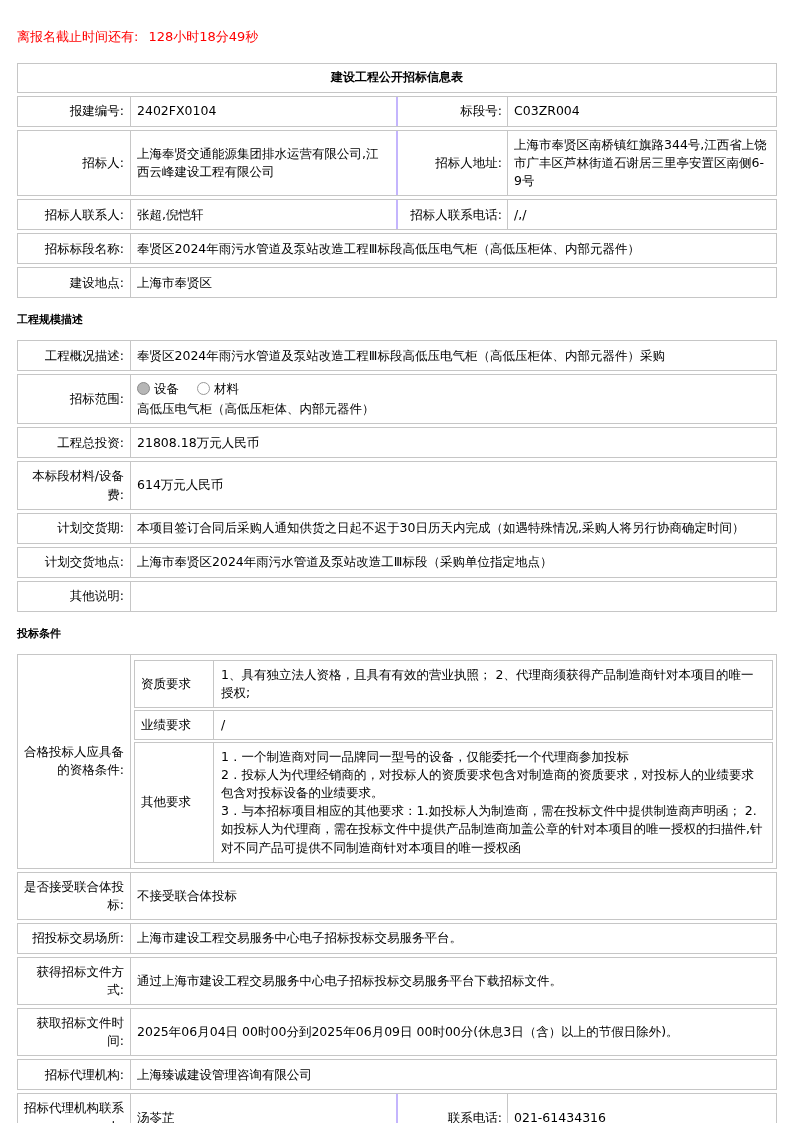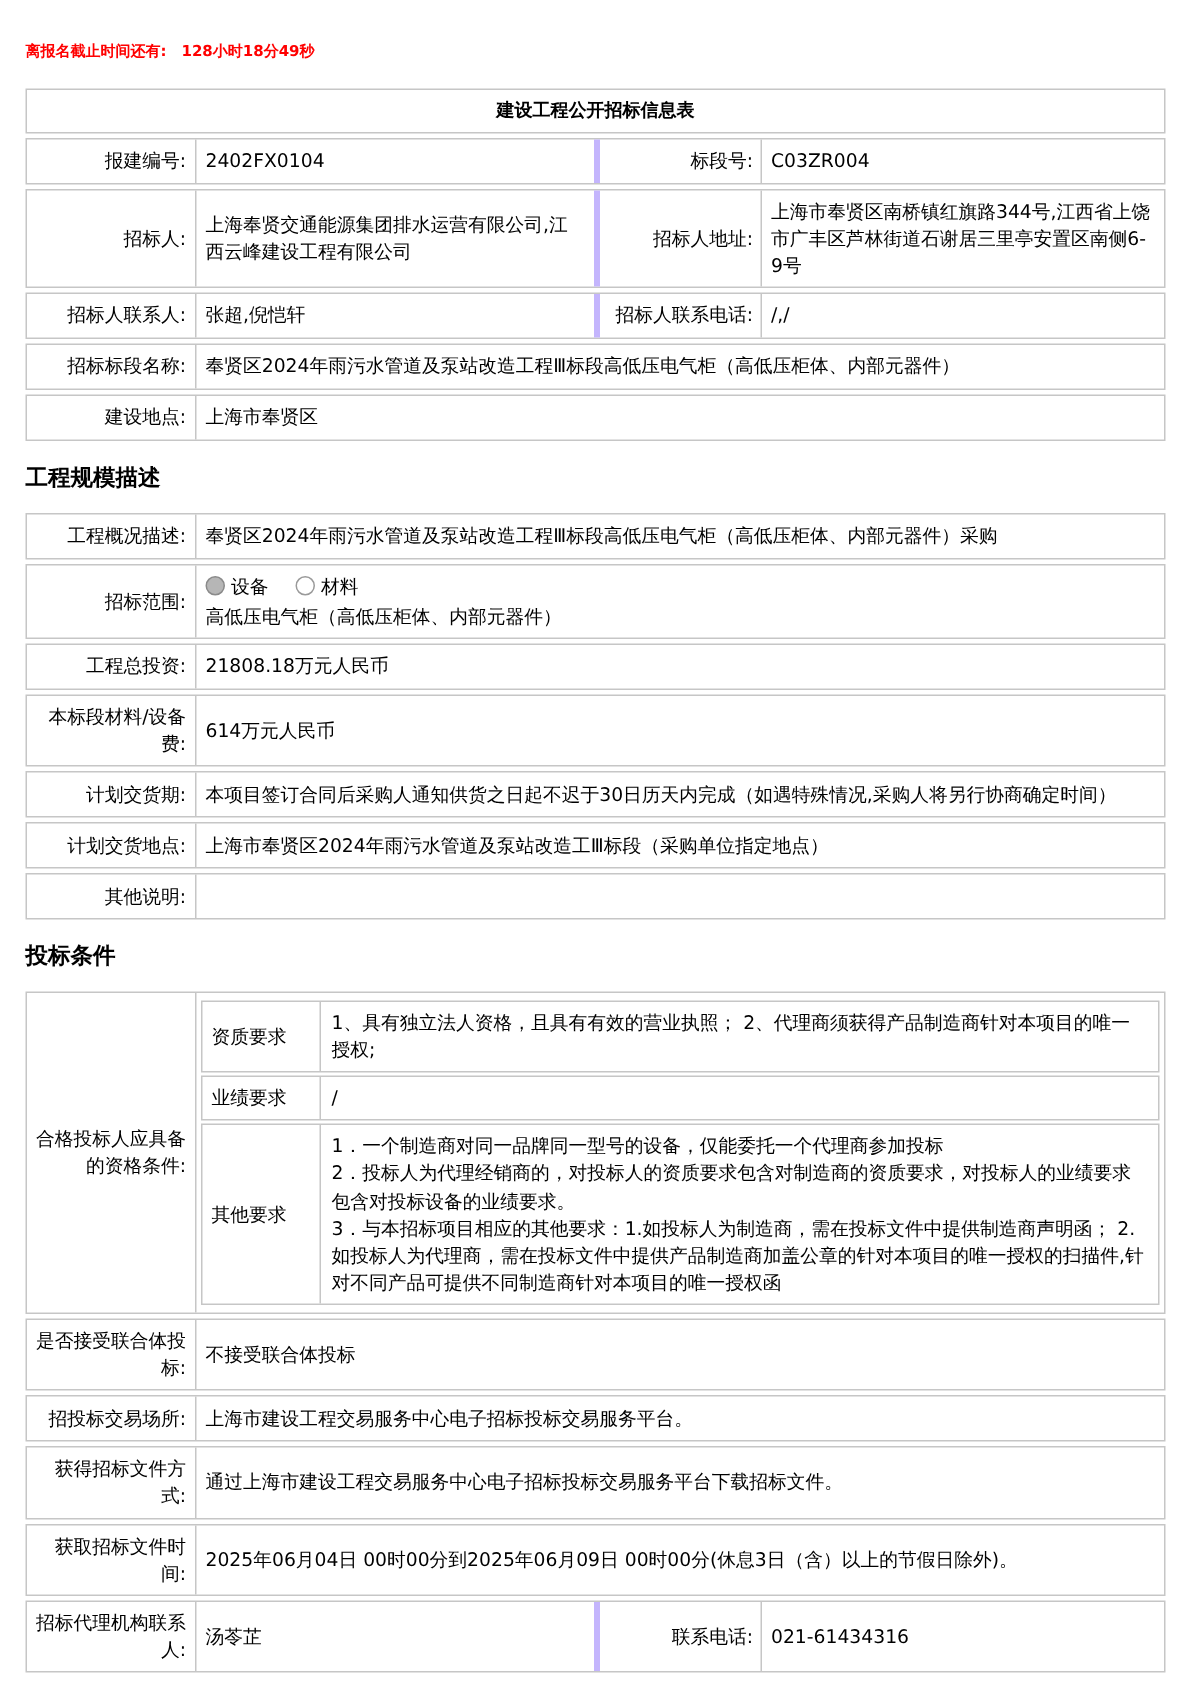--- a/index.html
+++ b/index.html
@@ -3,47 +3,47 @@
 <meta charset="utf-8">
 <style>
   html,body { margin:0; padding:0; }
   body {
     width:793px; height:1123px; overflow:hidden;
     background:#ffffff; color:#000;
     font-family:"DejaVu Sans","Liberation Sans",sans-serif;
     font-size:12.5px; line-height:1.45;
   }
   .page { padding:14px 16px 0 17px; }
-  .countdown { color:#ff0000; font-weight:bold; font-size:10px; margin:14px 0 16px 0; }
+  .countdown { color:#ff0000; font-weight:normal; font-size:13px; margin:14px 0 16px 0; }
   .countdown .cd-value { margin-left:10px; }
 
   .grid { width:760px; }
   .t-row {
     display:flex; align-items:stretch; box-sizing:border-box;
     border:1px solid #c6c6c6; margin-bottom:3px; background:#fff;
   }
   .title-row {
     justify-content:center; align-items:center; min-height:30px;
     font-size:12px; font-weight:bold;
   }
   .c { box-sizing:border-box; padding:5px 6px; display:flex; align-items:center; min-height:29px; }
   .c-label {
     flex:0 0 113px; justify-content:flex-end; text-align:right;
     border-right:1px solid #c6c6c6; padding-right:6px; padding-left:2px;
   }
   .c-val { flex:1 1 auto; min-width:0; }
   .c-label2 {
     flex:0 0 112px; justify-content:flex-end; text-align:center;
-    border-left:4px solid #c4b5fd; border-right:1px solid #c6c6c6;
+    border-left:2px solid #c4b5fd; border-right:1px solid #c6c6c6;
     padding-right:5px; padding-left:2px;
   }
   .c-val2 { flex:0 0 268px; }
   .pre { white-space:pre-line; }
 
-  .sec-heading { font-size:15px; font-weight:bold; margin:14px 0 12px 0; }
+  .sec-heading { font-size:11px; font-weight:bold; margin:14px 0 12px 0; }
 
   
   .q-content { flex:1 1 auto; min-width:0; display:block; padding:3px; }
   .q-row { display:flex; align-items:stretch; border:1px solid #c6c6c6; margin:2px 0; box-sizing:border-box; }
   .q-label { flex:0 0 68px; padding:5px 4px 5px 6px; display:flex; align-items:center; border-right:1px solid #c6c6c6; }
   .q-val { flex:1 1 auto; min-width:0; padding:5px 7px; display:flex; align-items:center; }
 
   
   .radio {
     display:inline-block; width:11px; height:11px; border-radius:50%;
@@ -181,20 +181,24 @@
     <div class="t-row">
       <div class="c c-label">获得招标文件方式:</div>
       <div class="c c-val">通过上海市建设工程交易服务中心电子招标投标交易服务平台下载招标文件。</div>
     </div>
 
     <div class="t-row">
       <div class="c c-label">获取招标文件时间:</div>
       <div class="c c-val">2025年06月04日 00时00分到2025年06月09日 00时00分(休息3日（含）以上的节假日除外)。</div>
     </div>
 
+    <div class="t-row">
+      <div class="c c-label">招标代理机构:</div>
+      <div class="c c-val">上海臻诚建设管理咨询有限公司</div>
+    </div>
 
     <div class="t-row">
       <div class="c c-label">招标代理机构联系人:</div>
       <div class="c c-val">汤苓芷</div>
       <div class="c c-label2">联系电话:</div>
       <div class="c c-val2">021-61434316</div>
     </div>
 
   </div>
 </div>

